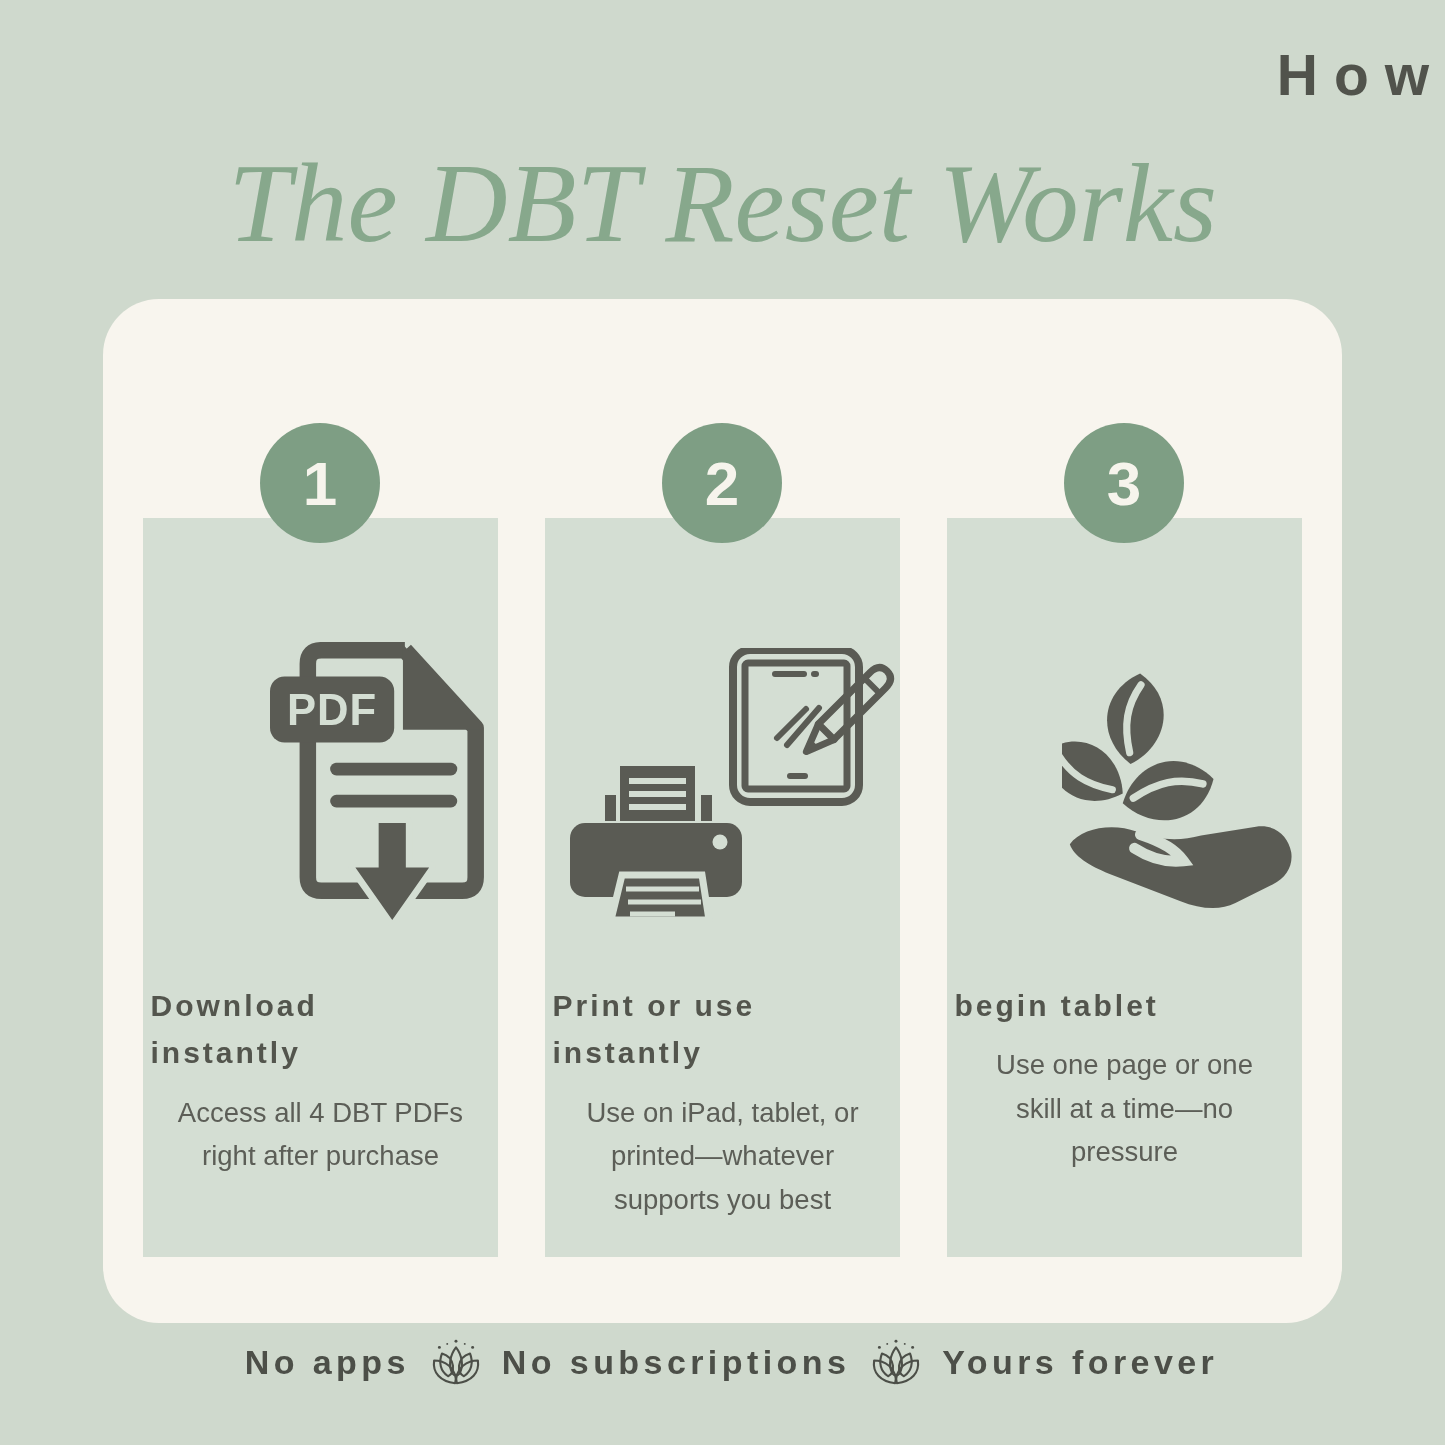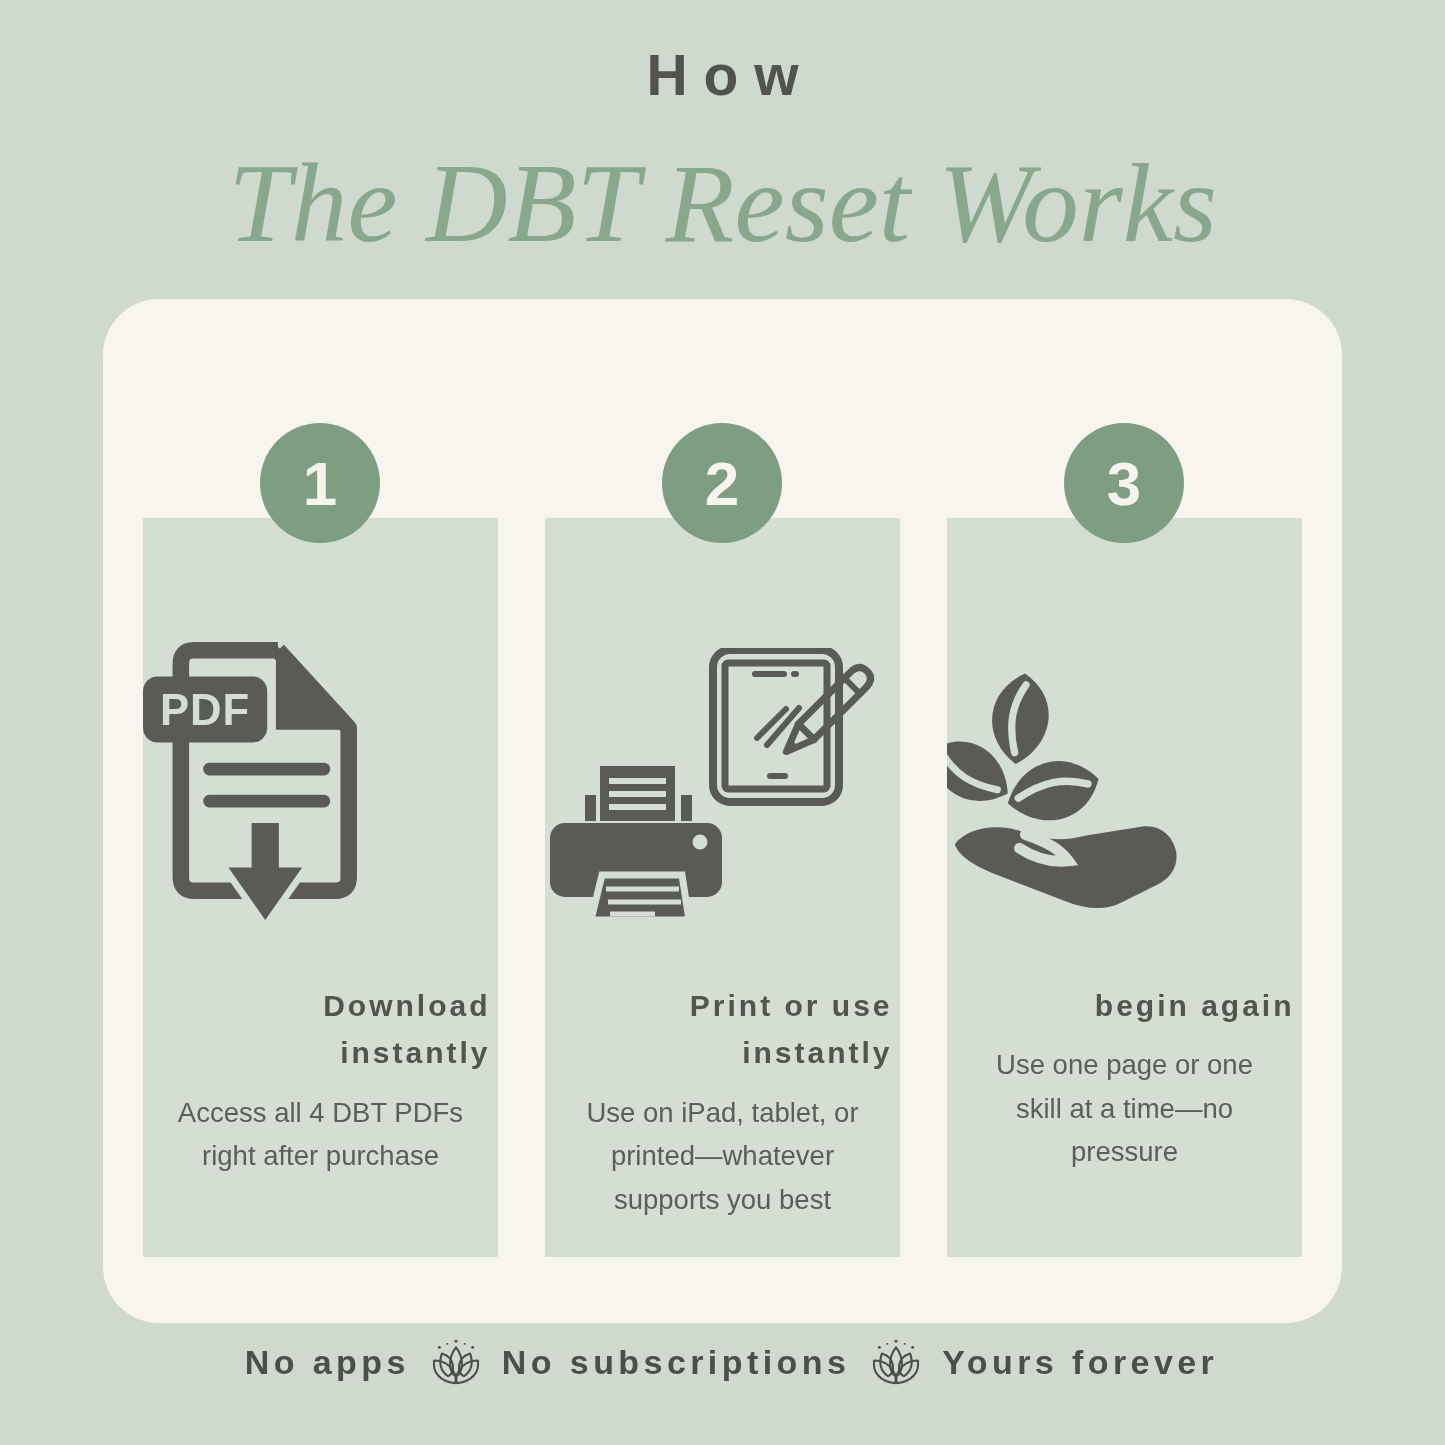--- a/index.html
+++ b/index.html
@@ -7,21 +7,21 @@
   body {
     font-family:"Liberation Sans", sans-serif;
     background:#cfd9cd;
     position:relative;
     overflow:hidden;
   }
   .canvas { position:absolute; inset:0; width:1445px; height:1445px; }
 
   .kicker {
     position:absolute; top:42px; left:0; width:100%;
-    text-align:center;
+    text-align:right;
     font-size:57px; font-weight:bold;
     letter-spacing:0.28em; text-indent:0.28em;
     color:#51534c;
   }
   .main-title {
     position:absolute; top:138px; left:0; width:100%;
     text-align:center;
     font-family:"Liberation Serif", serif;
     font-size:113px; font-weight:normal;
     color:#87a88c;
@@ -55,26 +55,26 @@
     font-size:62px; font-weight:bold;
     display:flex; align-items:center; justify-content:center;
   }
   .badge-1 { left:260px; }
   .badge-2 { left:662px; }
   .badge-3 { left:1064px; }
 
   .icon-box {
     margin-top:104px;
     height:332px; width:100%;
-    display:flex; align-items:center; justify-content:flex-start;
+    display:flex; align-items:center; justify-content:flex-end;
   }
   .step-title {
     margin-top:28px;
     width:340px;
-    text-align:right;
+    text-align:left;
     font-size:30px; font-weight:bold;
     letter-spacing:0.1em;
     line-height:1.58;
     color:#53554d;
   }
   .step-desc {
     margin-top:14px;
     width:296px;
     text-align:center;
     font-size:27.5px;
@@ -198,21 +198,21 @@
                    C236 204 229 216 215 223
                    L177 242
                    C161 250 141 248 121 240
                    L48 212
                    C28 204 12 194 8 182 Z"></path>
           <path d="M80 172 C104 180 116 188 124 199 C106 201 88 195 74 186" stroke="#d4ded3" stroke-width="11" fill="none" stroke-linecap="round"></path>
         </g>
       </svg>
     </div>
     <div class="step-title">
-      <div>begin again</div>
+      <div>begin tablet</div>
     </div>
     <div class="step-desc">Use one page or one skill at a time—no pressure</div>
   </div>
   <div class="badge badge-3">3</div>
 
   <div class="footer">
     <span>No apps</span>
     <svg class="lotus" width="56" height="52" viewBox="0 0 64 58">
       <g stroke="#4c4f48" stroke-width="2.4" fill="none" stroke-linecap="round" stroke-linejoin="round">
         <path d="M32 10 C39 19 41 31 36 40 C33.5 43 30.5 43 28 40 C23 31 25 19 32 10 Z"></path>

